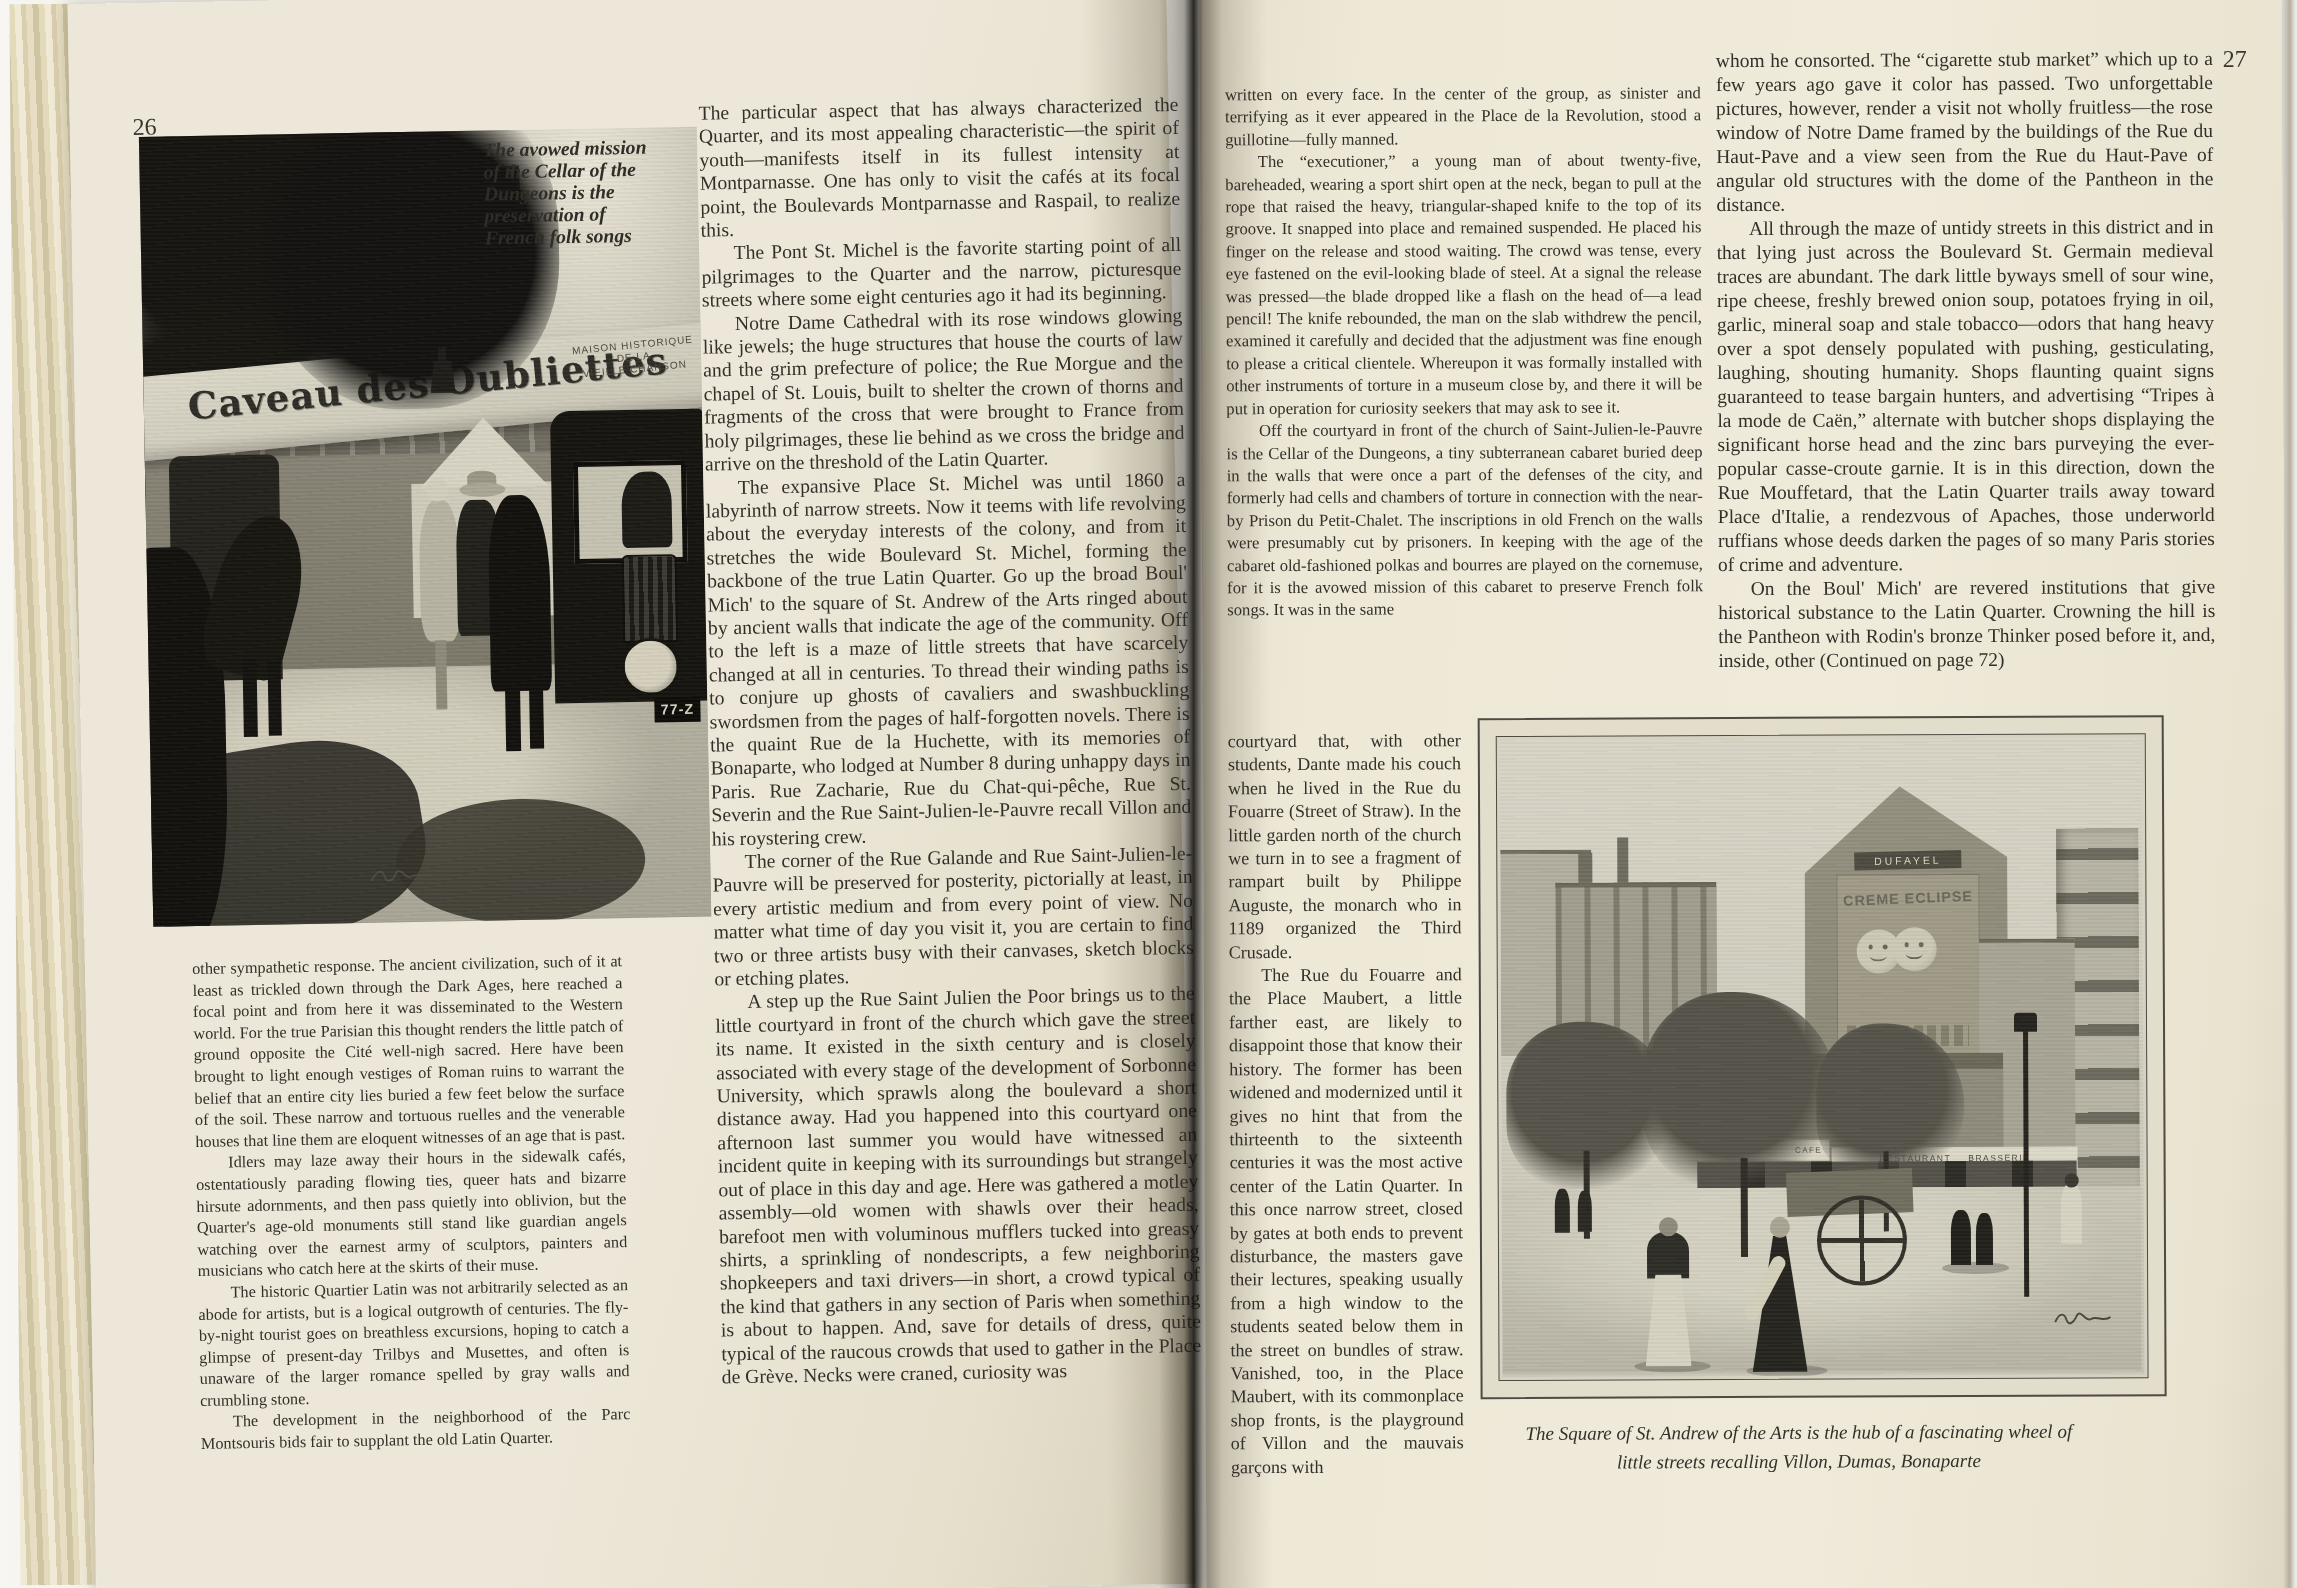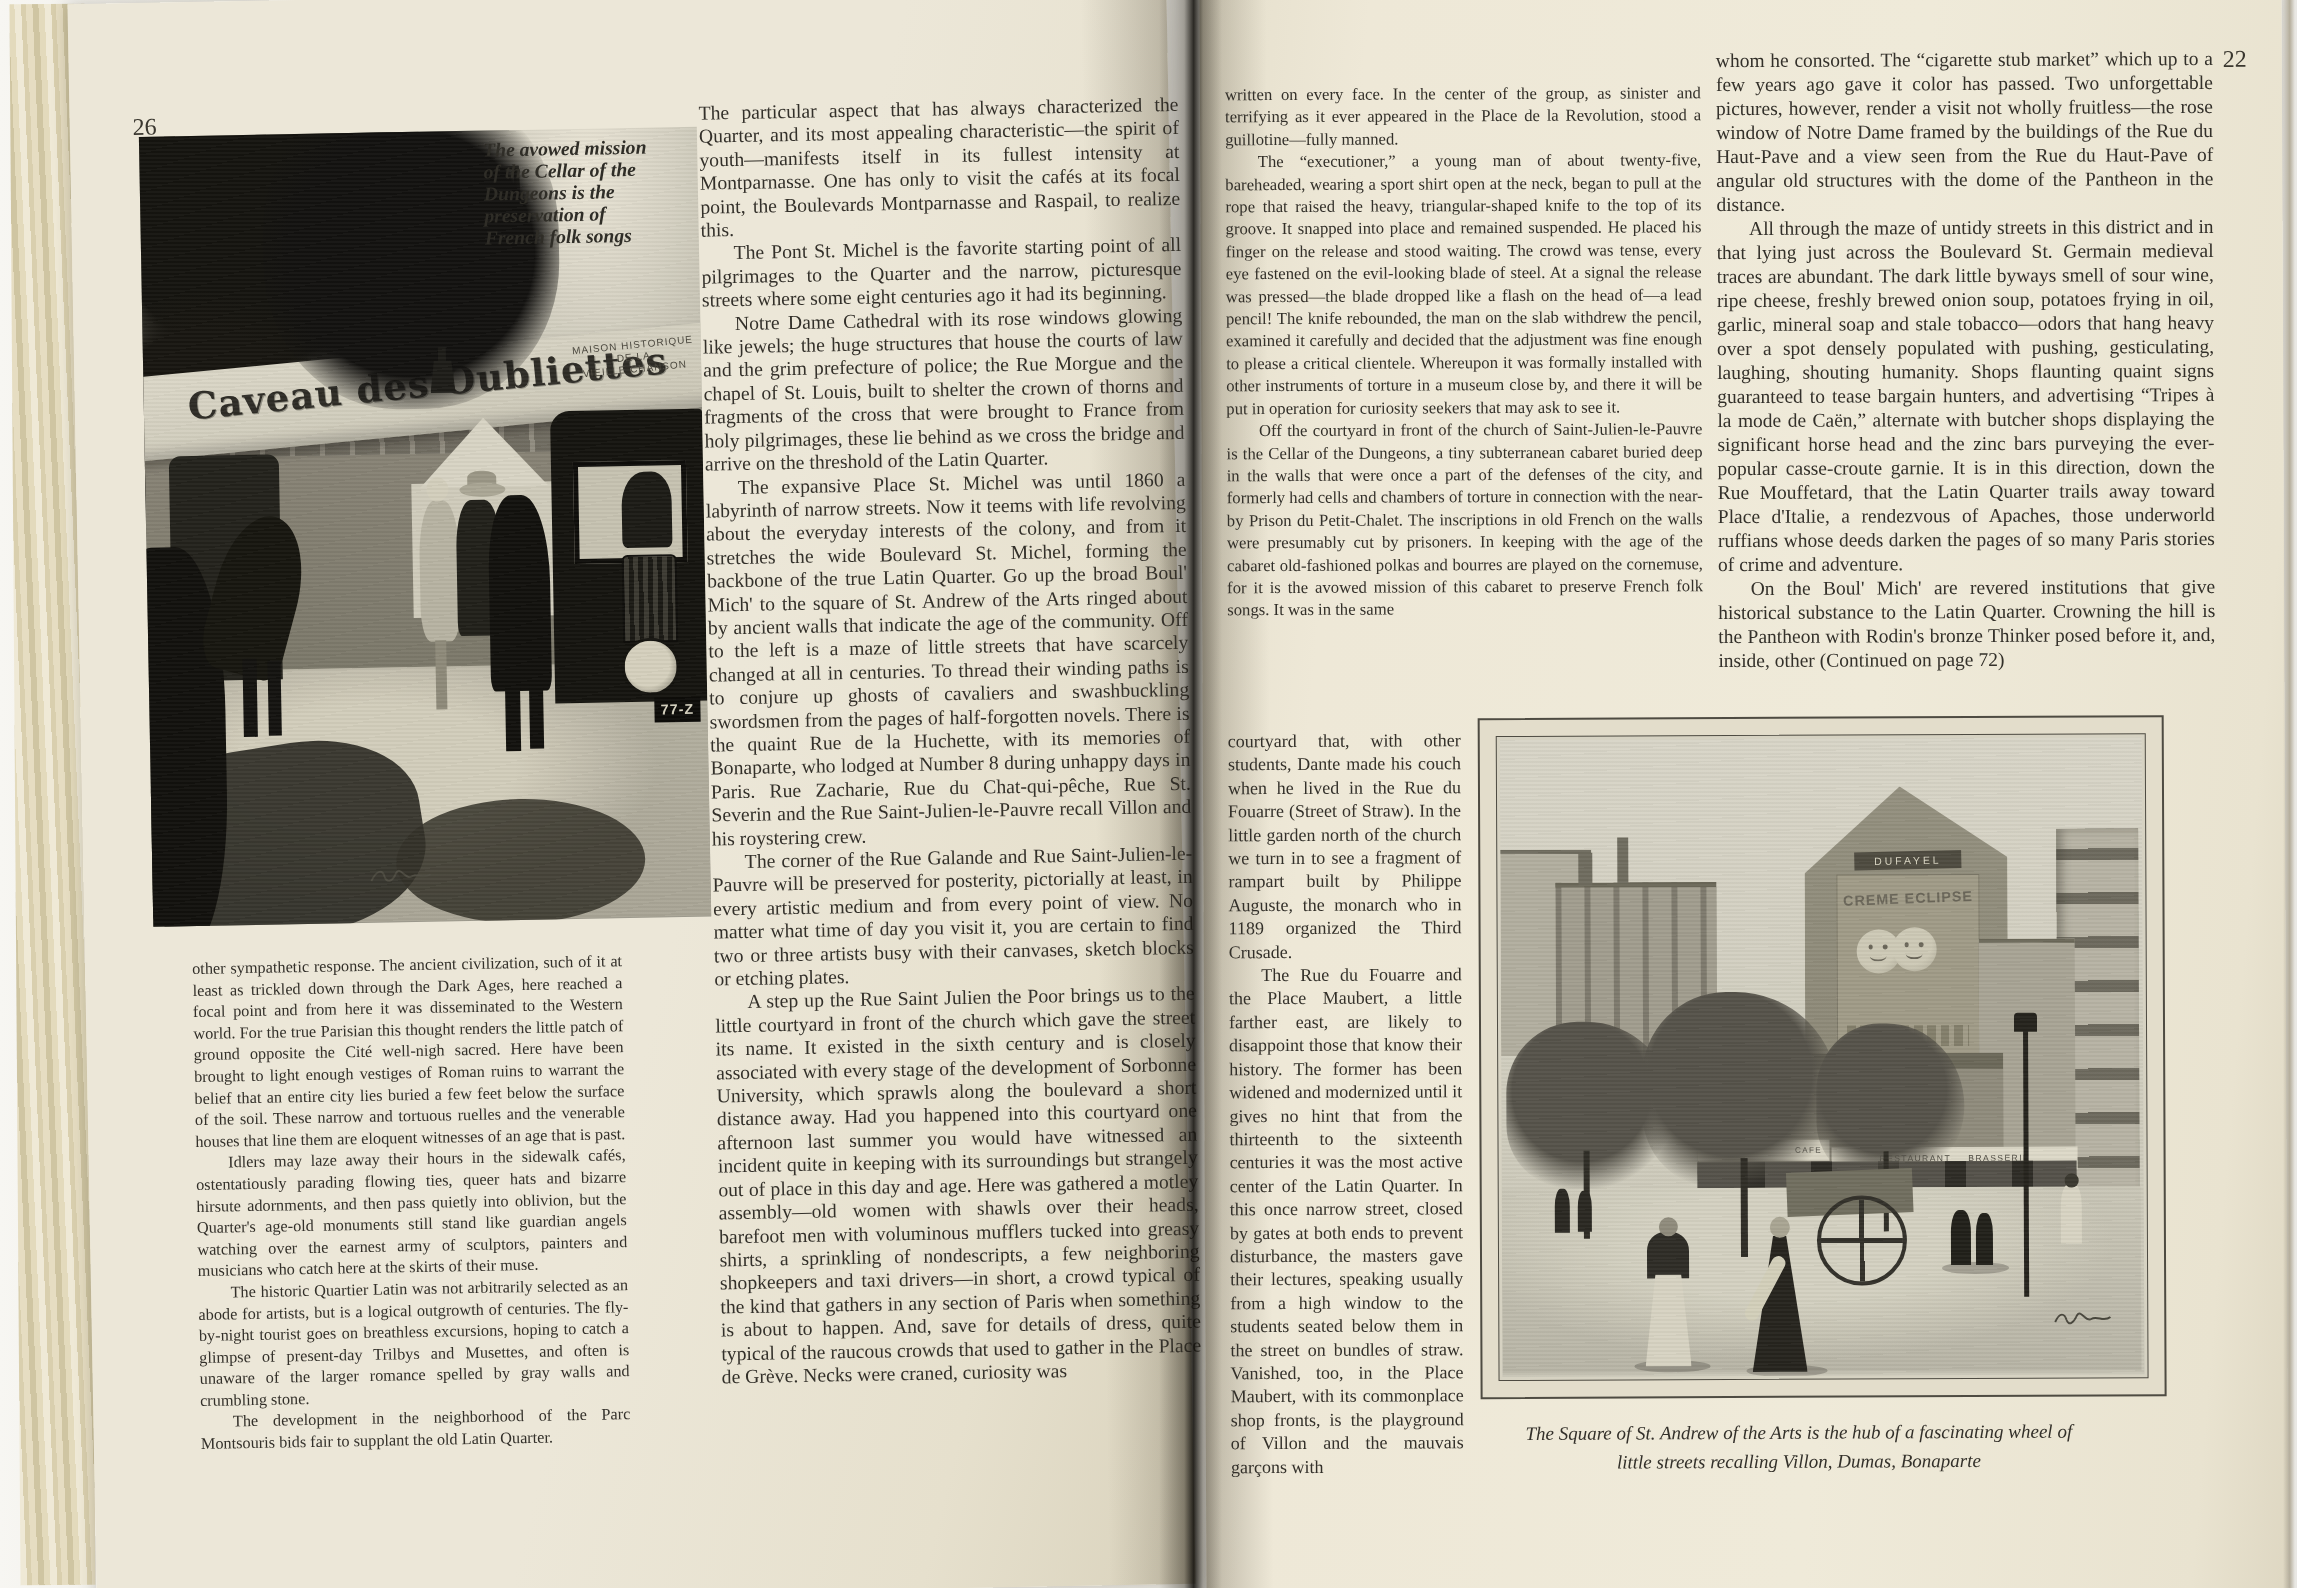--- a/index.html
+++ b/index.html
@@ -277,21 +277,21 @@
         <p class="para">Notre Dame Cathedral with its rose windows glowing like jewels; the huge structures that house the courts of law and the grim prefecture of police; the Rue Morgue and the chapel of St. Louis, built to shelter the crown of thorns and fragments of the cross that were brought to France from holy pilgrimages, these lie behind as we cross the bridge and arrive on the threshold of the Latin Quarter.</p>
         <p class="para">The expansive Place St. Michel was until 1860 a labyrinth of narrow streets.  Now it teems with life revolving about the everyday interests of the colony, and from it stretches the wide Boulevard St. Michel, forming the backbone of the true Latin Quarter.  Go up the broad Boul' Mich' to the square of St. Andrew of the Arts ringed about by ancient walls that indicate the age of the community.  Off to the left is a maze of little streets that have scarcely changed at all in centuries.  To thread their winding paths is to conjure up ghosts of cavaliers and swashbuckling swordsmen from the pages of half-forgotten novels.  There is the quaint Rue de la Huchette, with its memories of Bonaparte, who lodged at Number 8 during unhappy days in Paris.  Rue Zacharie, Rue du Chat-qui-pêche, Rue St. Severin and the Rue Saint-Julien-le-Pauvre recall Villon and his roystering crew.</p>
         <p class="para">The corner of the Rue Galande and Rue Saint-Julien-le-Pauvre will be preserved for posterity, pictorially at least, in every artistic medium and from every point of view.  No matter what time of day you visit it, you are certain to find two or three artists busy with their canvases, sketch blocks or etching plates.</p>
         <p class="para">A step up the Rue Saint Julien the Poor brings us to the little courtyard in front of the church which gave the street its name.  It existed in the sixth century and is closely associated with every stage of the development of Sorbonne University, which sprawls along the boulevard a short distance away.  Had you happened into this courtyard one afternoon last summer you would have witnessed an incident quite in keeping with its surroundings but strangely out of place in this day and age.  Here was gathered a motley assembly—old women with shawls over their heads, barefoot men with voluminous mufflers tucked into greasy shirts, a sprinkling of nondescripts, a few neighboring shopkeepers and taxi drivers—in short, a crowd typical of the kind that gathers in any section of Paris when something is about to happen.  And, save for details of dress, quite typical of the raucous crowds that used to gather in the Place de Grève.  Necks were craned, curiosity was</p>
       </div>
   </div>
 
   <div class="page page-right">
     <div class="shade-gutter-r"></div>
 
-    <div class="pageno" style="left:1023px;top:54px;">22</div>
+    <div class="pageno" style="left:1023px;top:54px;">27</div>
 
     <div class="col colC">
         <p class="para no-indent">written on every face. In the center of the group, as sinister and terrifying as it ever appeared in the Place de la Revolution, stood a guillotine—fully manned.</p>
         <p class="para">The “executioner,” a young man of about twenty-five, bareheaded, wearing a sport shirt open at the neck, began to pull at the rope that raised the heavy, triangular-shaped knife to the top of its groove.  It snapped into place and remained suspended.  He placed his finger on the release and stood waiting. The crowd was tense, every eye fastened on the evil-looking blade of steel.  At a signal the release was pressed—the blade dropped like a flash on the head of—a lead pencil!  The knife rebounded, the man on the slab withdrew the pencil, examined it carefully and decided that the adjustment was fine enough to please a critical clientele. Whereupon it was formally installed with other instruments of torture in a museum close by, and there it will be put in operation for curiosity seekers that may ask to see it.</p>
         <p class="para">Off the courtyard in front of the church of Saint-Julien-le-Pauvre is the Cellar of the Dungeons, a tiny subterranean cabaret buried deep in the walls that were once a part of the defenses of the city, and formerly had cells and chambers of torture in connection with the near-by Prison du Petit-Chalet.  The inscriptions in old French on the walls were presumably cut by prisoners.  In keeping with the age of the cabaret old-fashioned polkas and bourres are played on the cornemuse, for it is the avowed mission of this cabaret to preserve French folk songs.  It was in the same</p>
       </div>
 
     <div class="col colCn">
         <p class="para no-indent">courtyard that, with other students, Dante made his couch when he lived in the Rue du Fouarre (Street of Straw).  In the little garden north of the church we turn in to see a fragment of rampart built by Philippe Auguste, the monarch who in 1189 organized the Third Crusade.</p>
         <p class="para">The Rue du Fouarre and the Place Maubert, a little farther east, are likely to disappoint those that know their history.  The former has been widened and modernized until it gives no hint that from the thirteenth to the sixteenth centuries it was the most active center of the Latin Quarter.  In this once narrow street, closed by gates at both ends to prevent disturbance, the masters gave their lectures, speaking usually from a high window to the students seated below them in the street on bundles of straw. Vanished, too, in the Place Maubert, with its commonplace shop fronts, is the playground of Villon and the mauvais garçons with</p>

